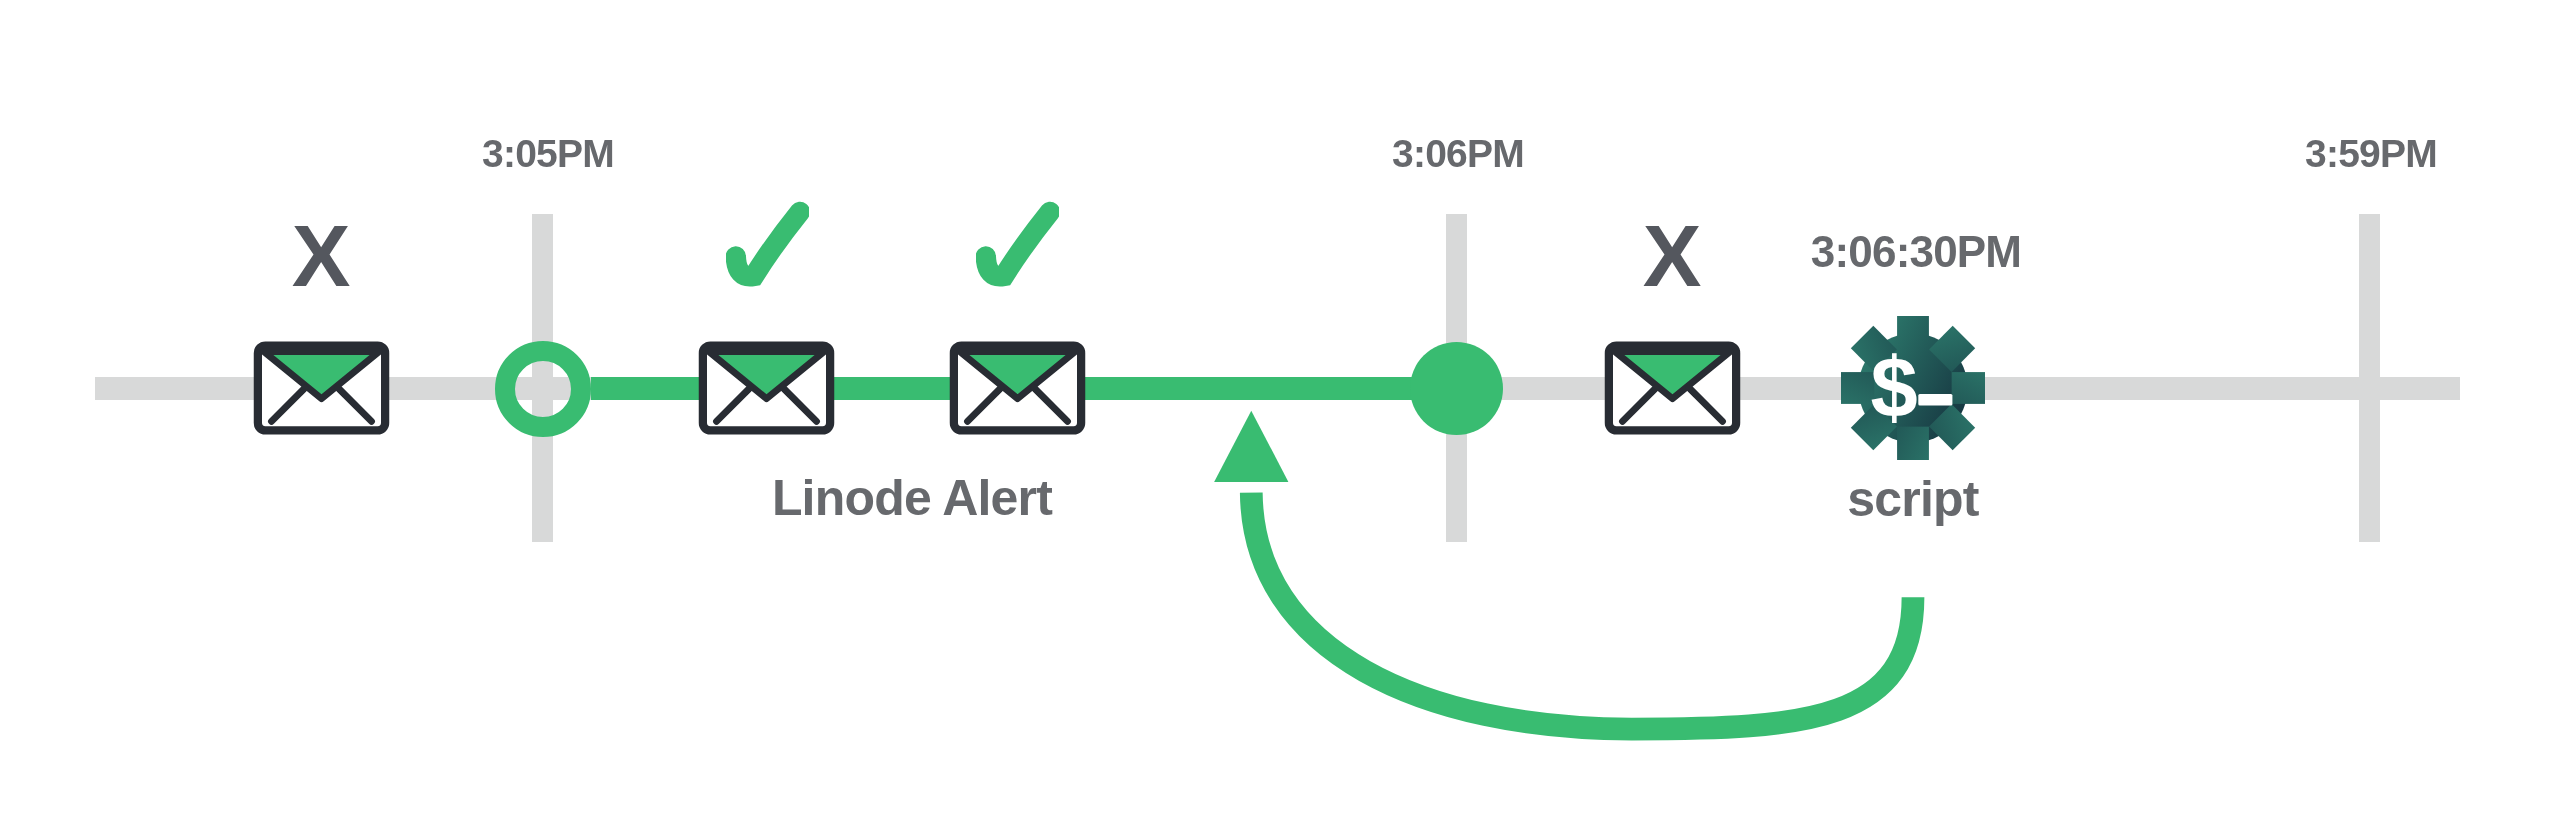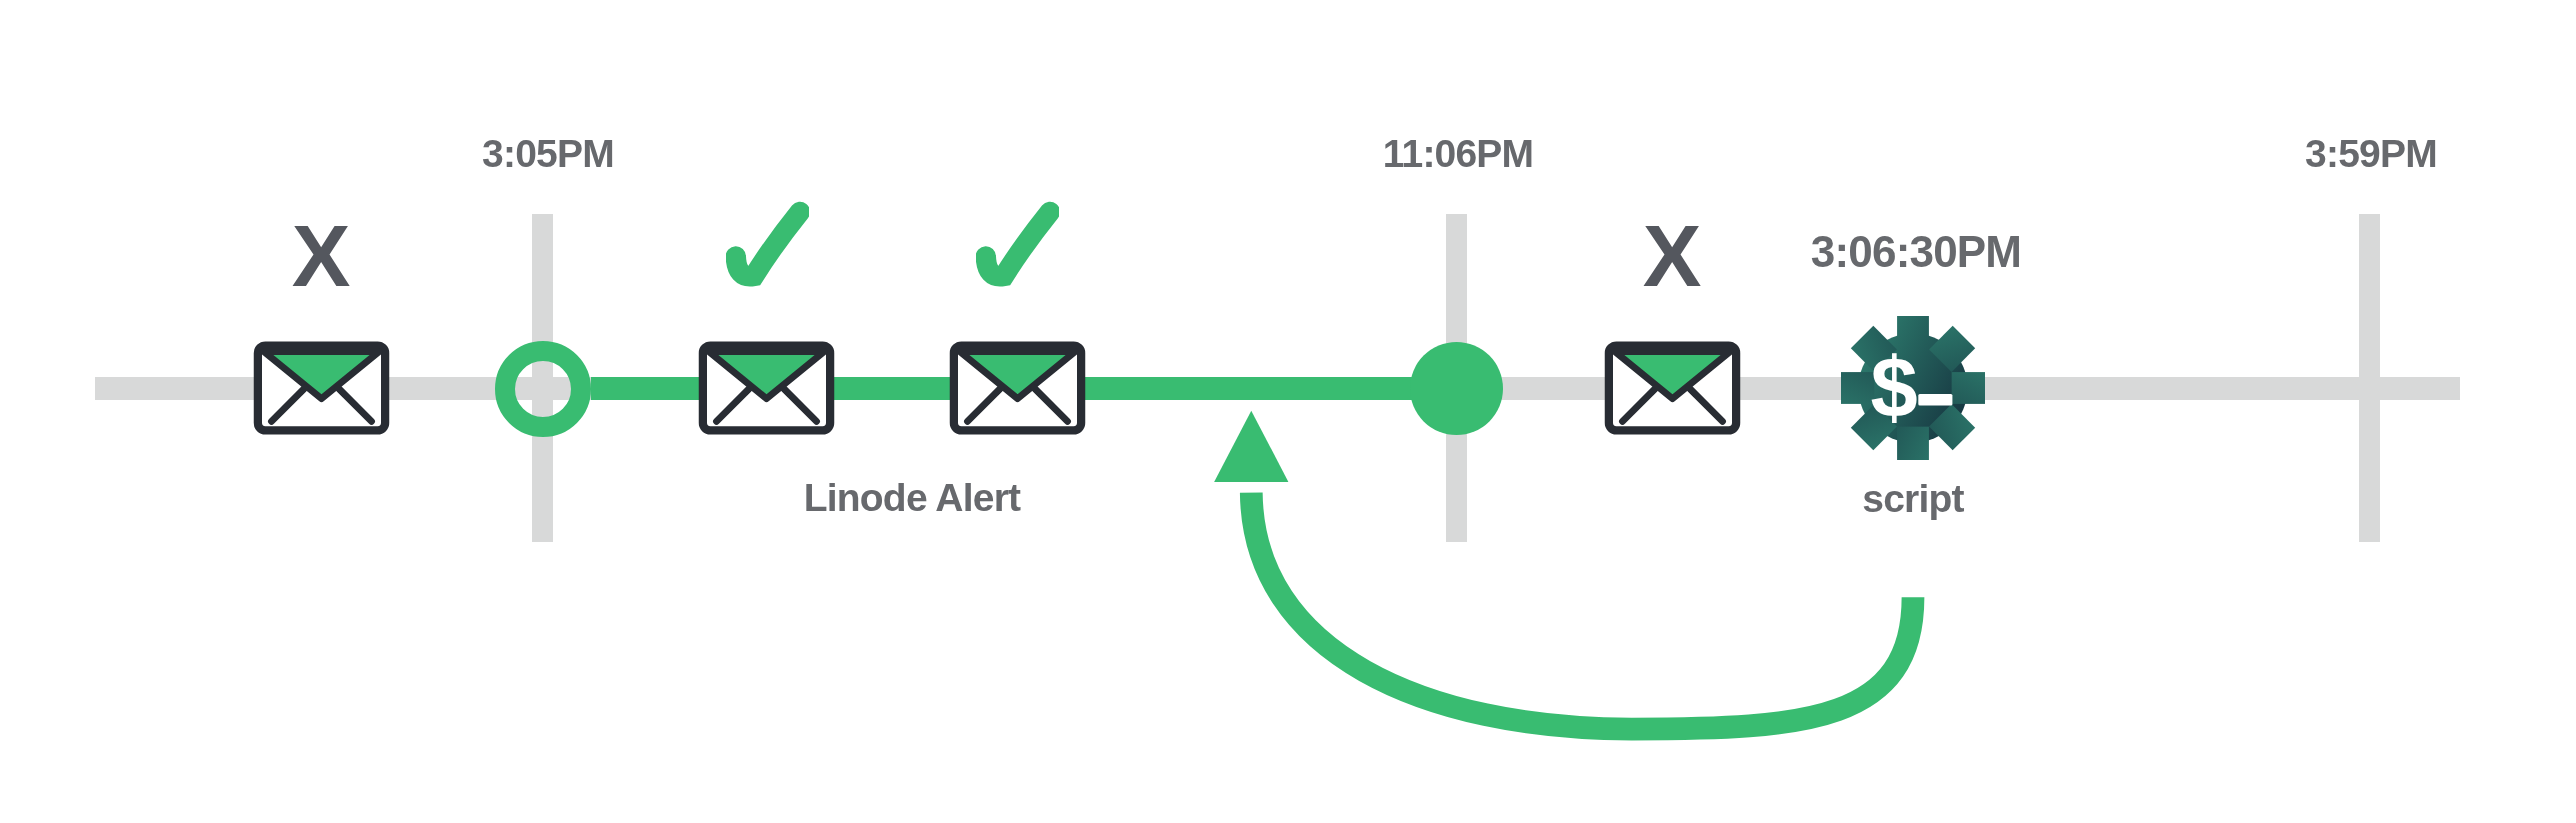--- a/index.html
+++ b/index.html
@@ -15,21 +15,21 @@
   .tick.t0{left:532px;}
   .tick.t1{left:1446px;}
   .tick.t2{left:2359px;}
   .greenline{left:591px;top:377px;width:865px;height:23px;background:var(--green,#39bc71);}
   .ring{left:495px;top:341px;width:96px;height:96px;border:20.5px solid var(--green,#39bc71);
         border-radius:50%;box-sizing:border-box;background:transparent;}
   .dot{left:1410px;top:342px;width:93px;height:93px;border-radius:50%;background:var(--green,#39bc71);}
   
   .timelabel{top:134px;font-size:39px;letter-spacing:-0.8px;color:var(--label-gray,#67696d);line-height:1;white-space:nowrap;text-align:center;}
   .sublabel{top:230px;font-size:44px;letter-spacing:-0.8px;color:var(--label-gray,#67696d);line-height:1;white-space:nowrap;}
-  .caption{font-size:39px;letter-spacing:-0.8px;color:var(--label-gray,#6a6c6e);line-height:52px;text-align:right;white-space:nowrap;}
+  .caption{font-size:50px;letter-spacing:-0.8px;color:var(--label-gray,#6a6c6e);line-height:52px;text-align:right;white-space:nowrap;}
   .xmark{top:212px;font-size:88px;color:var(--x-gray,#54575e);line-height:1;}
   .env{width:137px;height:94px;top:341px;}
   .chk{width:83px;height:102px;top:199px;}
 </style>
 </head>
 <body>
 
 <div class="stage">
 
   <svg width="0" height="0" style="position:absolute" aria-hidden="true">
@@ -48,21 +48,21 @@
   <div class="abs baseline"></div>
   <div class="abs tick t0"></div>
   <div class="abs tick t1"></div>
   <div class="abs tick t2"></div>
 
   <div class="abs greenline"></div>
   <div class="abs ring"></div>
   <div class="abs dot"></div>
 
   <div class="abs cx timelabel" style="left:548px">3:05PM</div>
-  <div class="abs cx timelabel" style="left:1458px">11:06PM</div>
+  <div class="abs cx timelabel" style="left:1458px">3:06PM</div>
   <div class="abs cx timelabel" style="left:2371px">3:59PM</div>
   <div class="abs cx sublabel" style="left:1916px">3:06:30PM</div>
 
   <div class="abs cx xmark" style="left:321px">X</div>
   <div class="abs cx xmark" style="left:1672px">X</div>
 
   <svg class="abs chk" style="left:726px" viewBox="0 0 110 135" width="83" height="102">
       <use href="#check-icon"></use>
     </svg>
   <svg class="abs chk" style="left:976px" viewBox="0 0 110 135" width="83" height="102">

